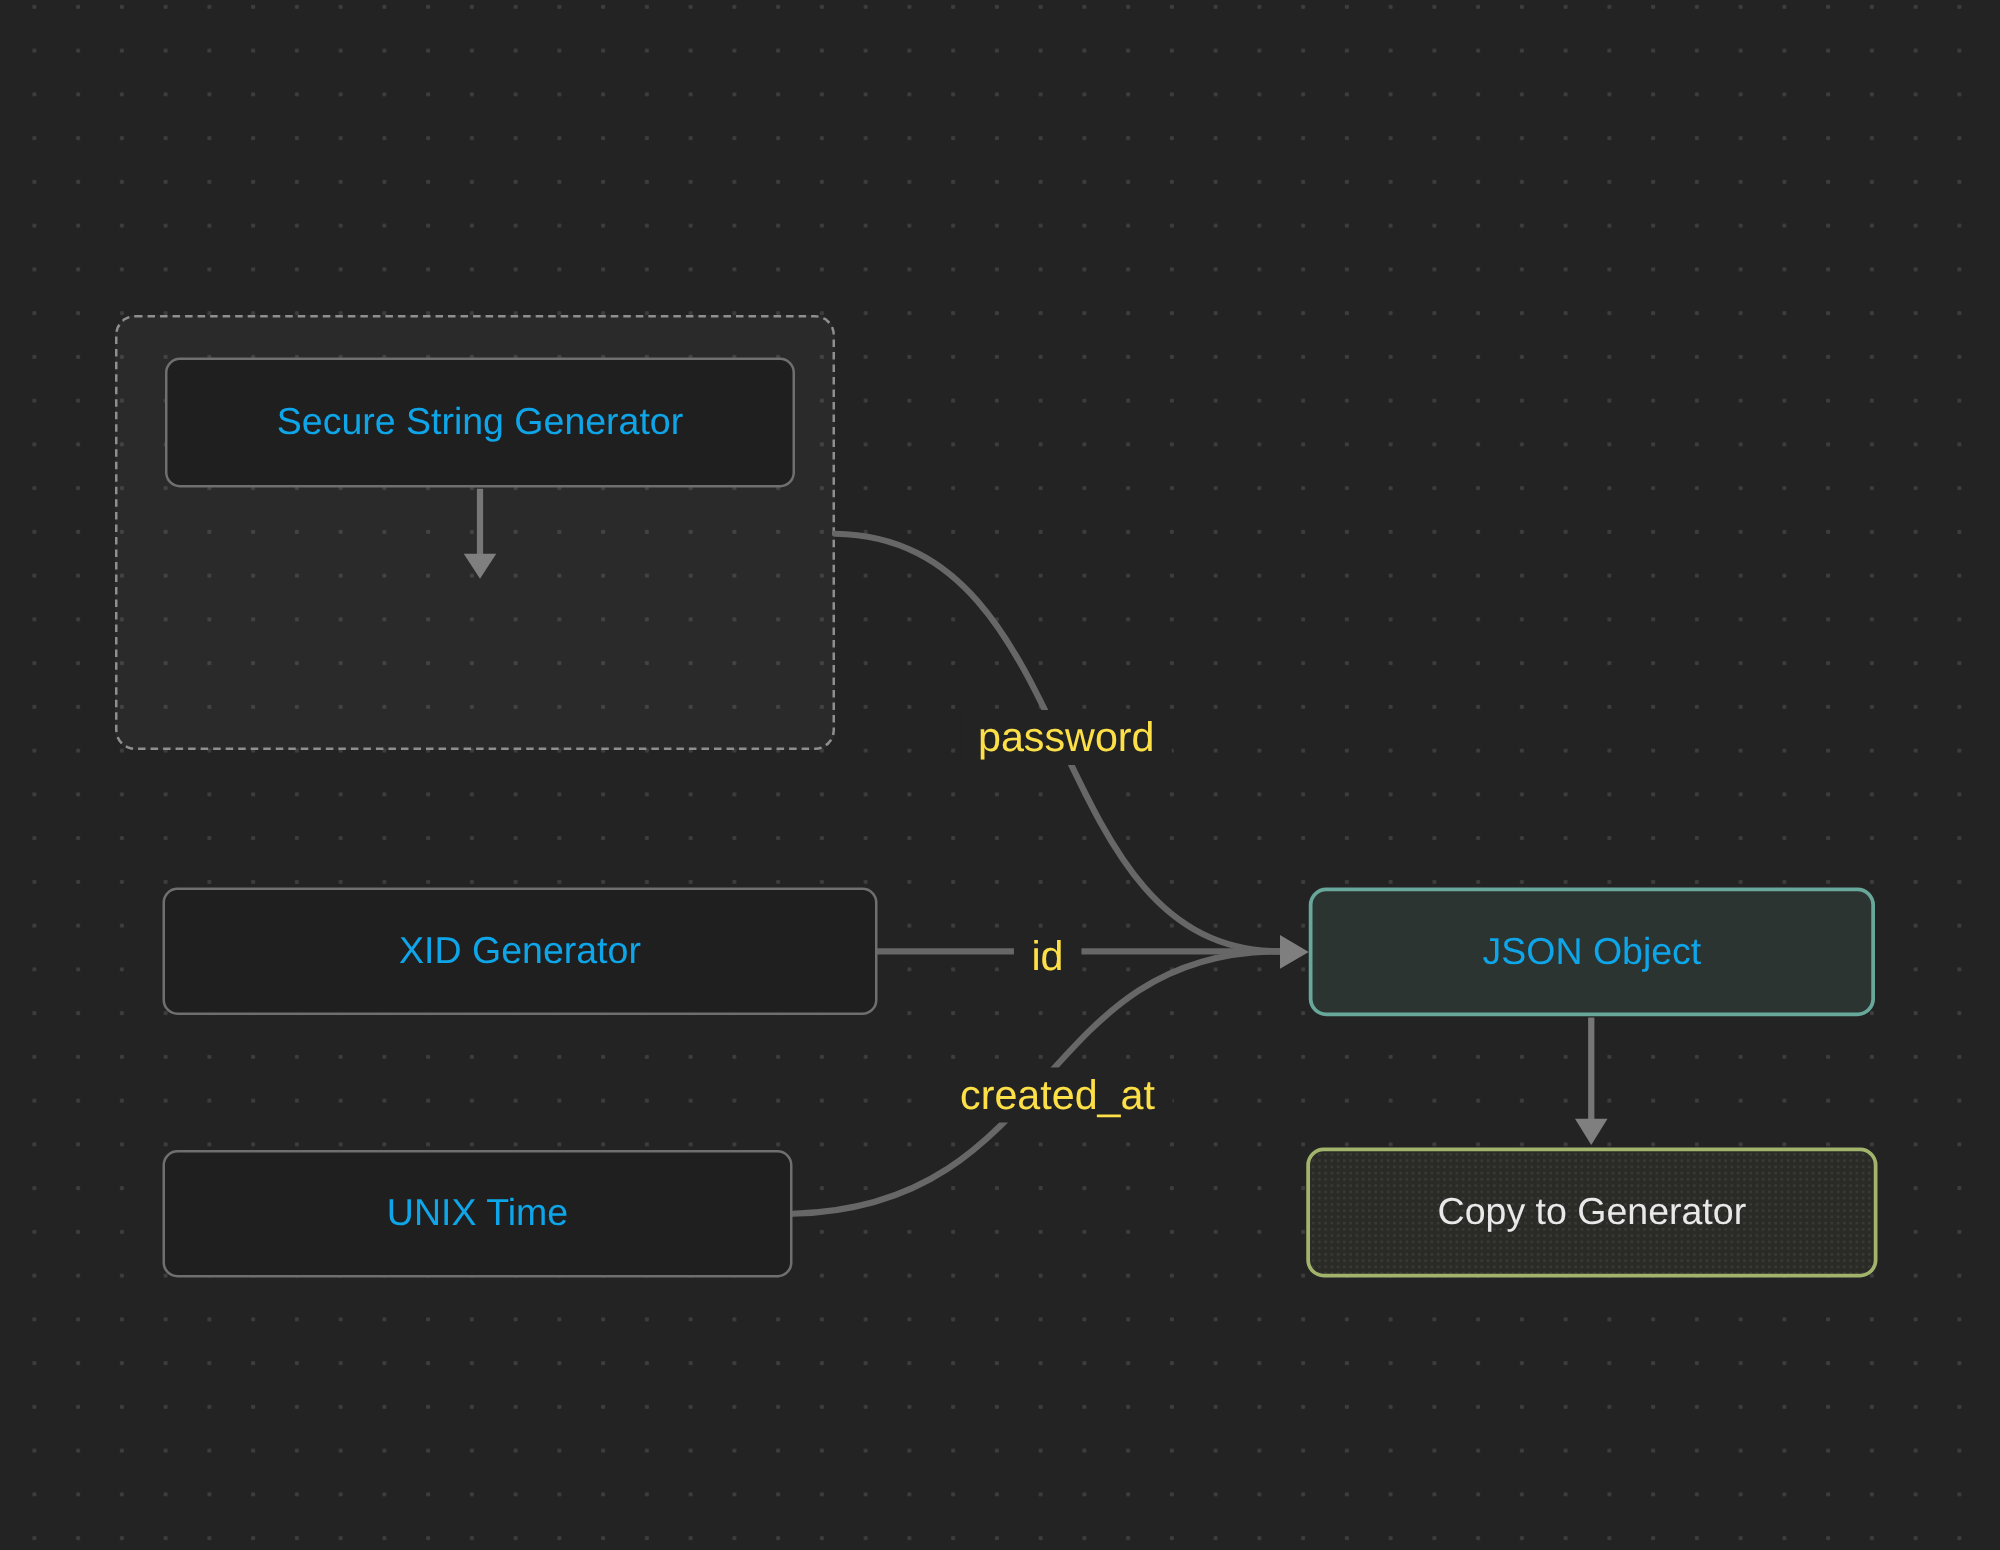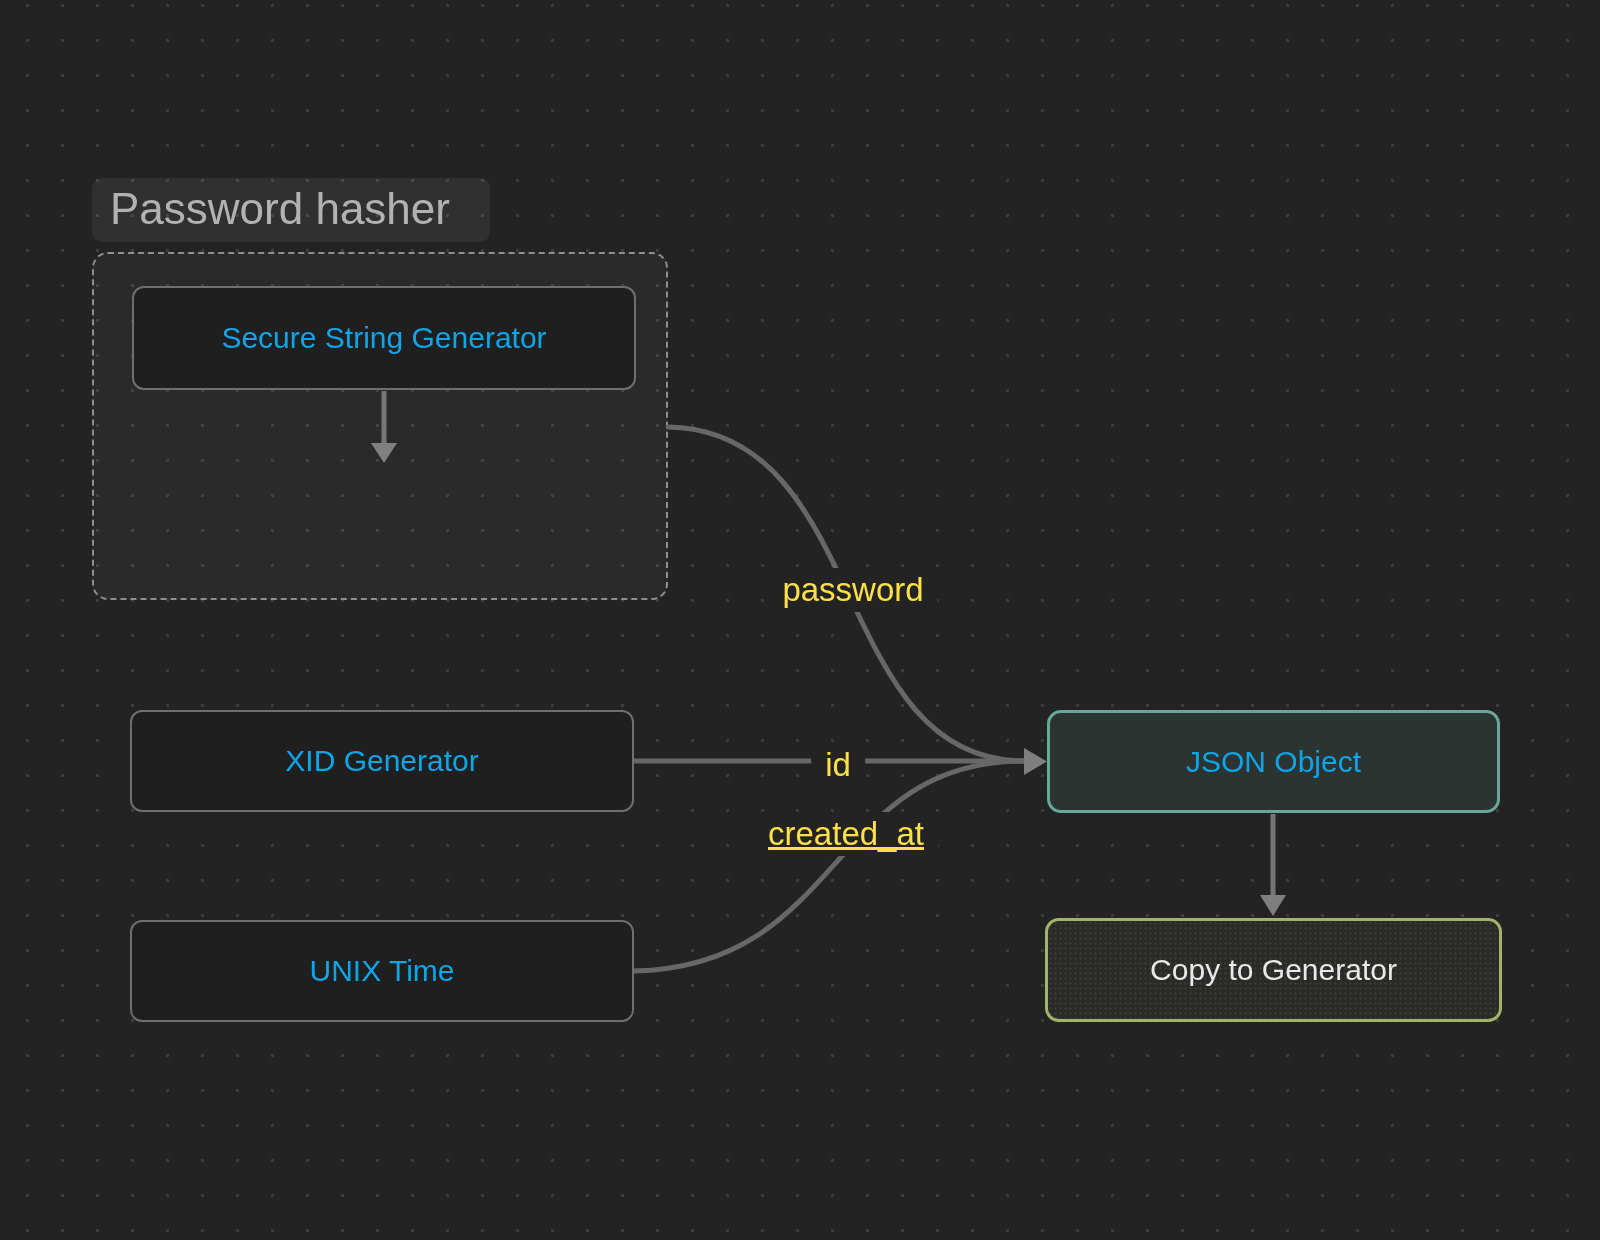--- a/index.html
+++ b/index.html
@@ -49,21 +49,21 @@
     justify-content: center;
     border: 2px solid #6f6f6f;
     border-radius: 12px;
     background: #1f1f1f;
     color: #0ea5e9;
     font-size: 30px;
     white-space: nowrap;
   }
   .node-ssg  { left: 132px;  top: 286px; width: 504px; height: 104px; }
   .node-tb   { left: 132px;  top: 463px; width: 504px; height: 105px; }
-  .node-xid  { left: 130px;  top: 710px; width: 504px; height: 102px; }
+  .node-xid  { left: 130px;  top: 710px; width: 572px; height: 102px; }
   .node-unix { left: 130px;  top: 920px; width: 504px; height: 102px; }
   .node-json {
     left: 1047px; top: 710px; width: 453px; height: 103px;
     border: 3px solid #68a89b;
     border-radius: 14px;
     background: #2b3430;
     color: #0ea5e9;
   }
   .node-copy {
     left: 1045px; top: 918px; width: 457px; height: 104px;
@@ -86,28 +86,27 @@
     position: absolute;
     transform: translate(-50%, -50%);
     background: #232323;
     padding: 3px 14px;
     color: #fde047;
     font-size: 33px;
     white-space: nowrap;
   }
   .lbl-password   { left: 853px; top: 590px; }
   .lbl-id         { left: 838px; top: 765px; }
-  .lbl-created-at { left: 846px; top: 834px; text-decoration: underline; }
+  .lbl-created-at { left: 846px; top: 876px; }
 </style>
 </head>
 <body>
 
 <div class="canvas">
 
-  <div class="group-title">Password hasher</div>
   <div class="group-box"></div>
 
   <svg class="edges" viewBox="0 0 1600 1240" xmlns="http://www.w3.org/2000/svg">
 
     <line x1="384" y1="391" x2="384" y2="445" stroke="#767676" stroke-width="5"></line>
     <polygon points="371,443 397,443 384,463" fill="#7f7f7f"></polygon>
 
     <path d="M 668 427 C 870 430, 830 761, 1024 761" fill="none" stroke="#676767" stroke-width="5" stroke-linecap="round"></path>
 
     <line x1="634" y1="761" x2="1024" y2="761" stroke="#676767" stroke-width="5" stroke-linecap="round"></line>

